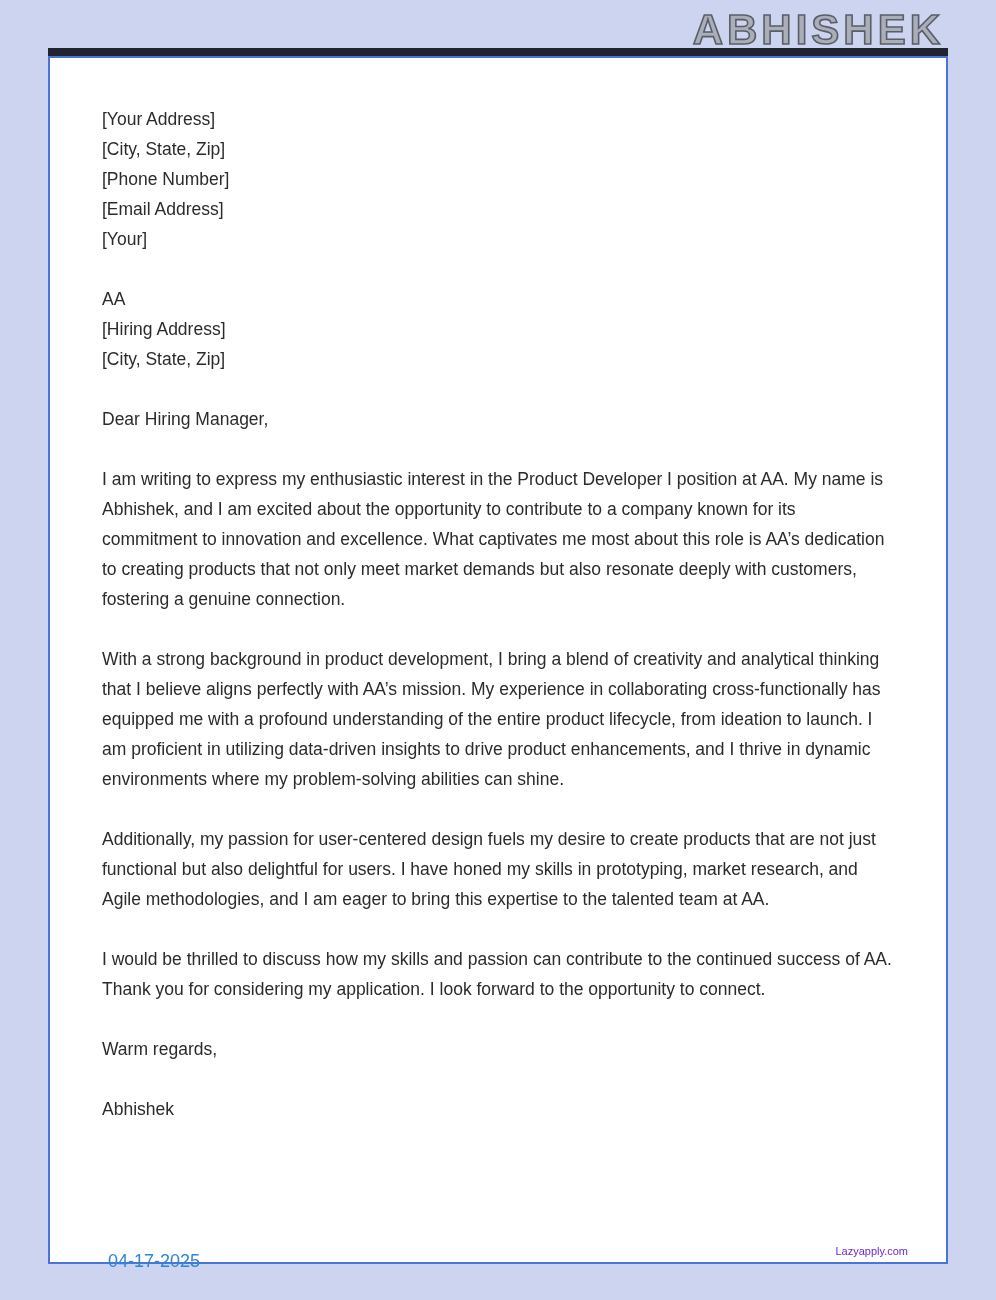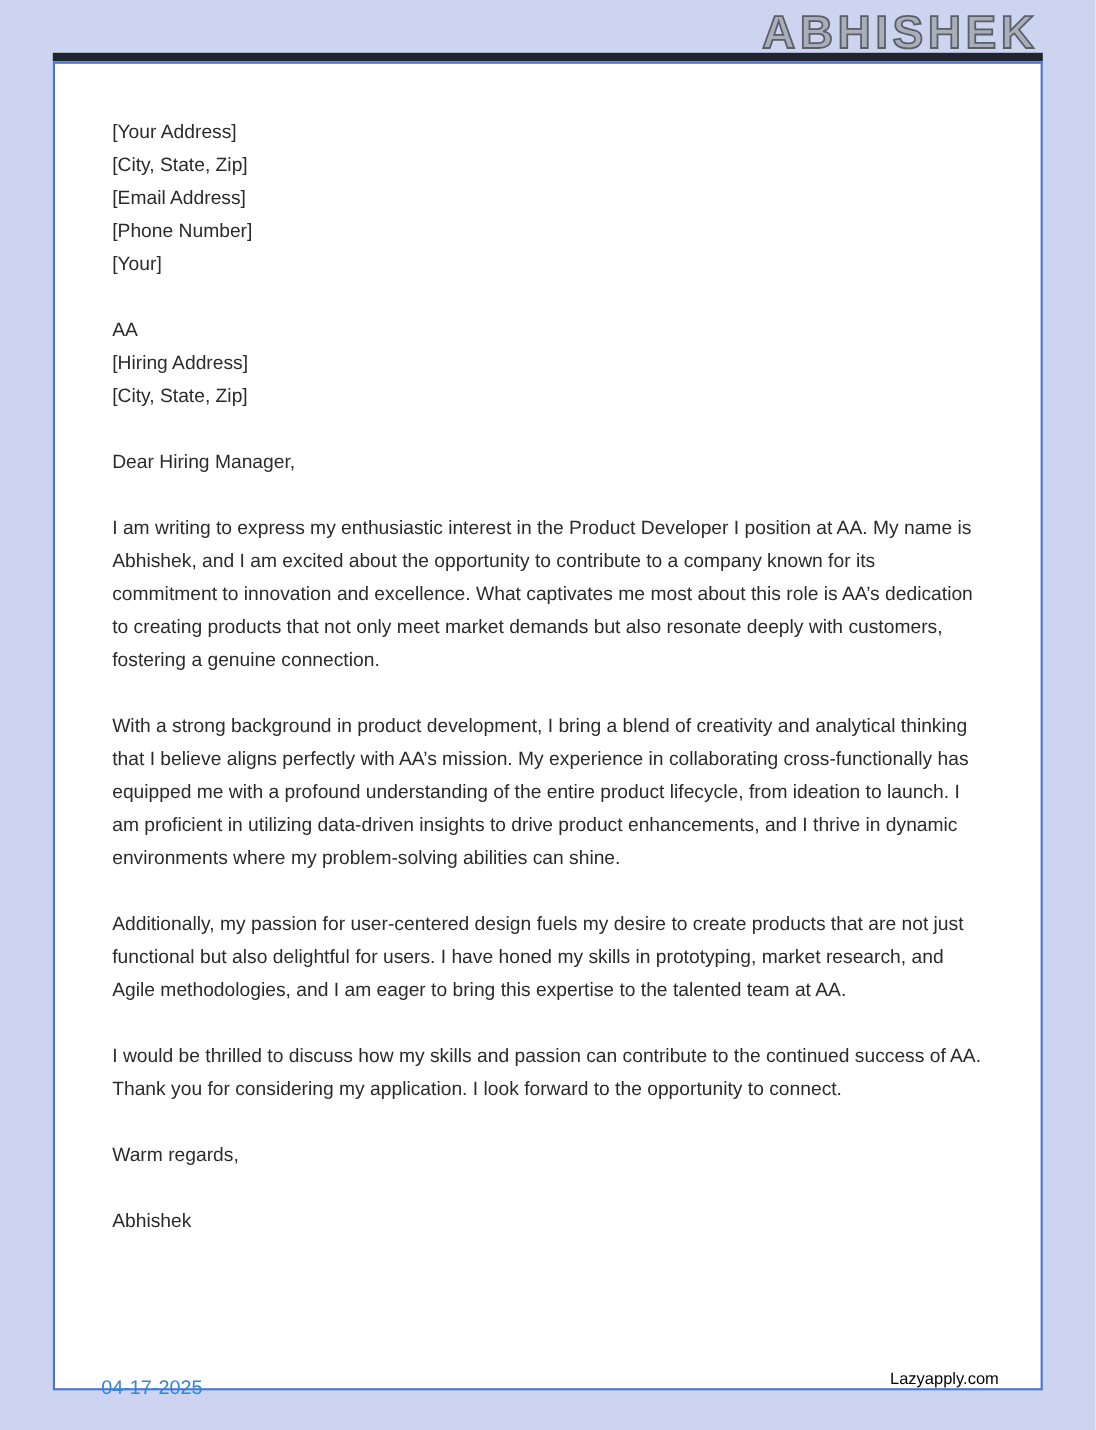--- a/index.html
+++ b/index.html
@@ -40,49 +40,49 @@
     padding: 46px 52px 20px 52px;
     color: #2b2b2b;
     font-size: 17.5px;
     line-height: 30px;
   }
   .block { margin-bottom: 30px; }
   .block:last-child { margin-bottom: 0; }
   .para { max-width: 792px; }
   .date {
     position: absolute;
-    left: 92px;
+    left: 108px;
     top: 1251px;
     font-size: 18px;
     color: #2e86d6;
     z-index: 3;
   }
   .watermark {
     position: absolute;
     right: 88px;
     top: 1245px;
-    font-size: 15px;
-    color: #000000;
+    font-size: 11px;
+    color: #6d28d9;
     z-index: 3;
   }
 </style>
 </head>
 <body>
 
 <div class="brand">ABHISHEK</div>
 
 <div class="topbar"></div>
 
 <div class="page">
 
   <div class="block">
     <div>[Your Address]</div>
     <div>[City, State, Zip]</div>
+    <div>[Phone Number]</div>
     <div>[Email Address]</div>
-    <div>[Phone Number]</div>
     <div>[Your]</div>
   </div>
 
   <div class="block">
     <div>AA</div>
     <div>[Hiring Address]</div>
     <div>[City, State, Zip]</div>
   </div>
 
   <div class="block">Dear Hiring Manager,</div>

